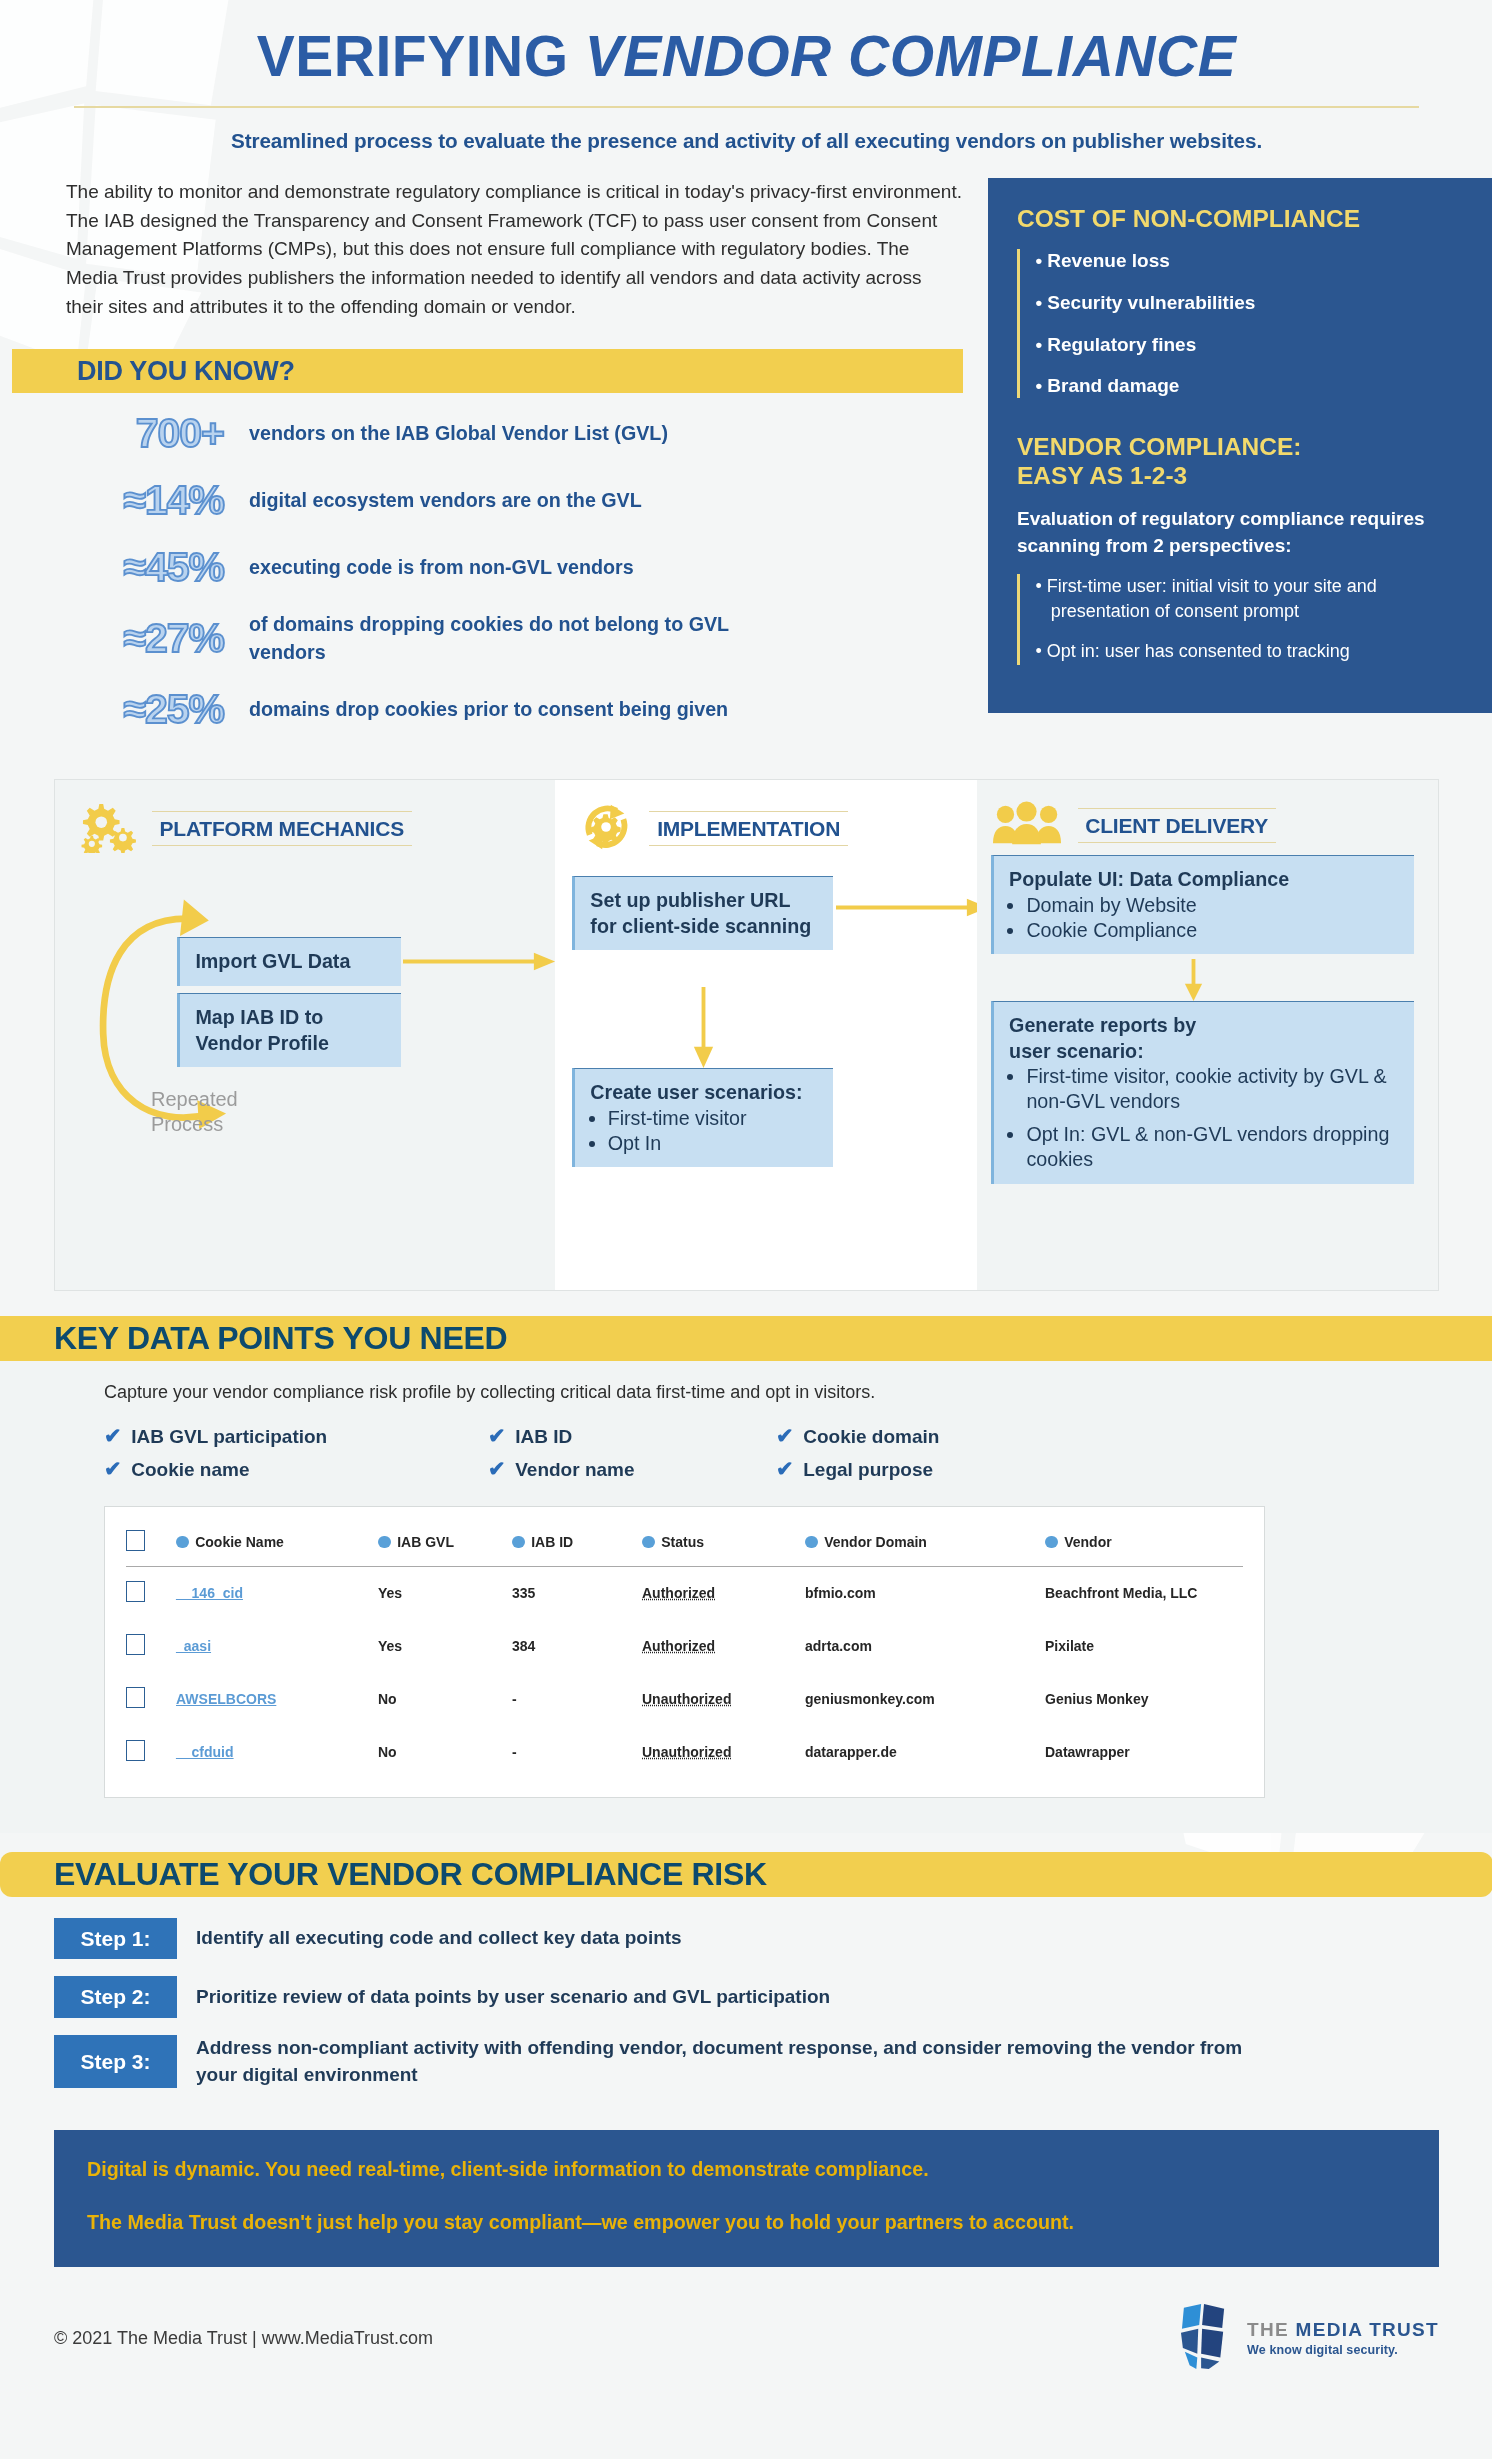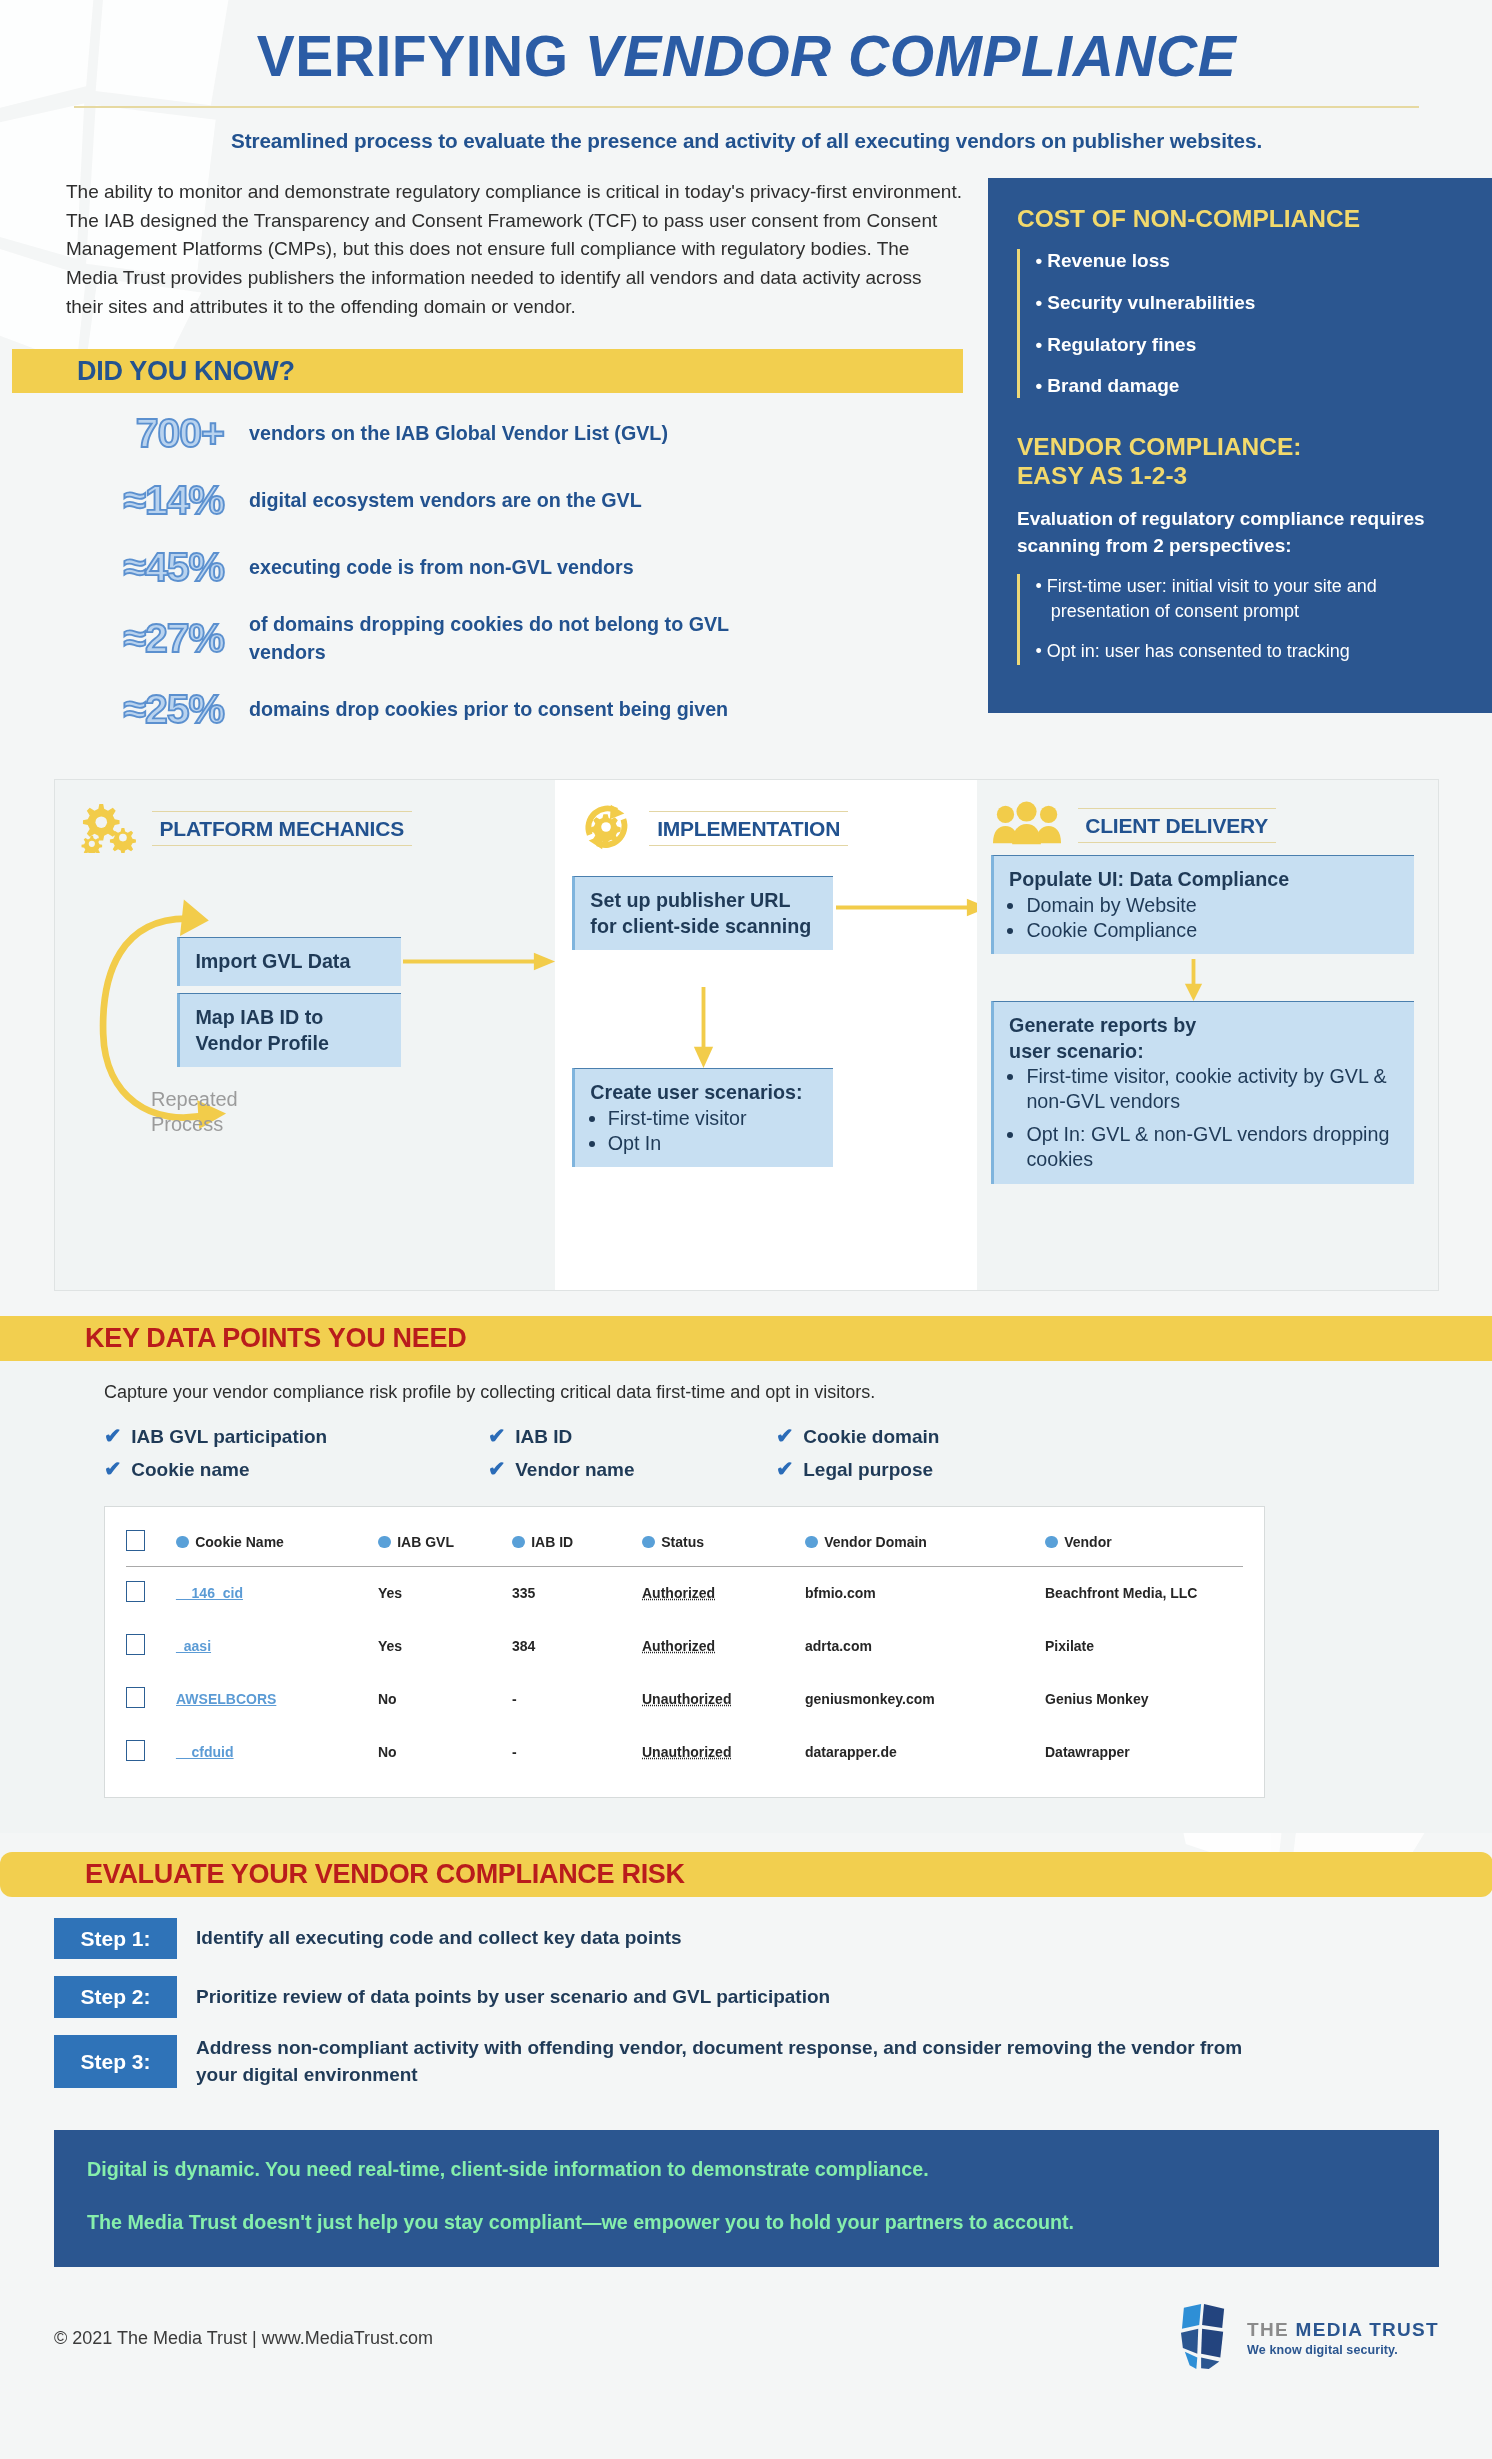--- a/index.html
+++ b/index.html
@@ -219,24 +219,24 @@
   .band {
     position: relative;
     z-index: 2;
     height: 45px;
     background: #f2cf4f;
     display: flex;
     align-items: center;
     margin-top: 25px;
   }
   .band span {
-    margin-left: 85px;
-    font-size: 27px;
-    font-weight: 700;
-    color: #b91c1c;
+    margin-left: 54px;
+    font-size: 32px;
+    font-weight: 700;
+    color: #0c4a6e;
     letter-spacing: -0.3px;
   }
 
   
   .kdp {
     position: relative;
     z-index: 2;
     background: #f1f4f4;
     padding: 21px 54px 35px 54px;
   }
@@ -333,21 +333,21 @@
     align-items: center;
     max-width: 1095px;
   }
 
   
   .cta {
     position: relative;
     z-index: 2;
     margin: 15.4px 54px 0 54px;
     background: #2b5690;
-    color: #86efac;
+    color: #eab308;
     padding: 25px 33px 29px 33px;
   }
   .cta p { font-size: 19.7px; font-weight: 700; line-height: 1.5; }
   .cta p + p { margin-top: 23px; }
 
   
   .footer {
     position: relative;
     z-index: 2;
     display: flex;

